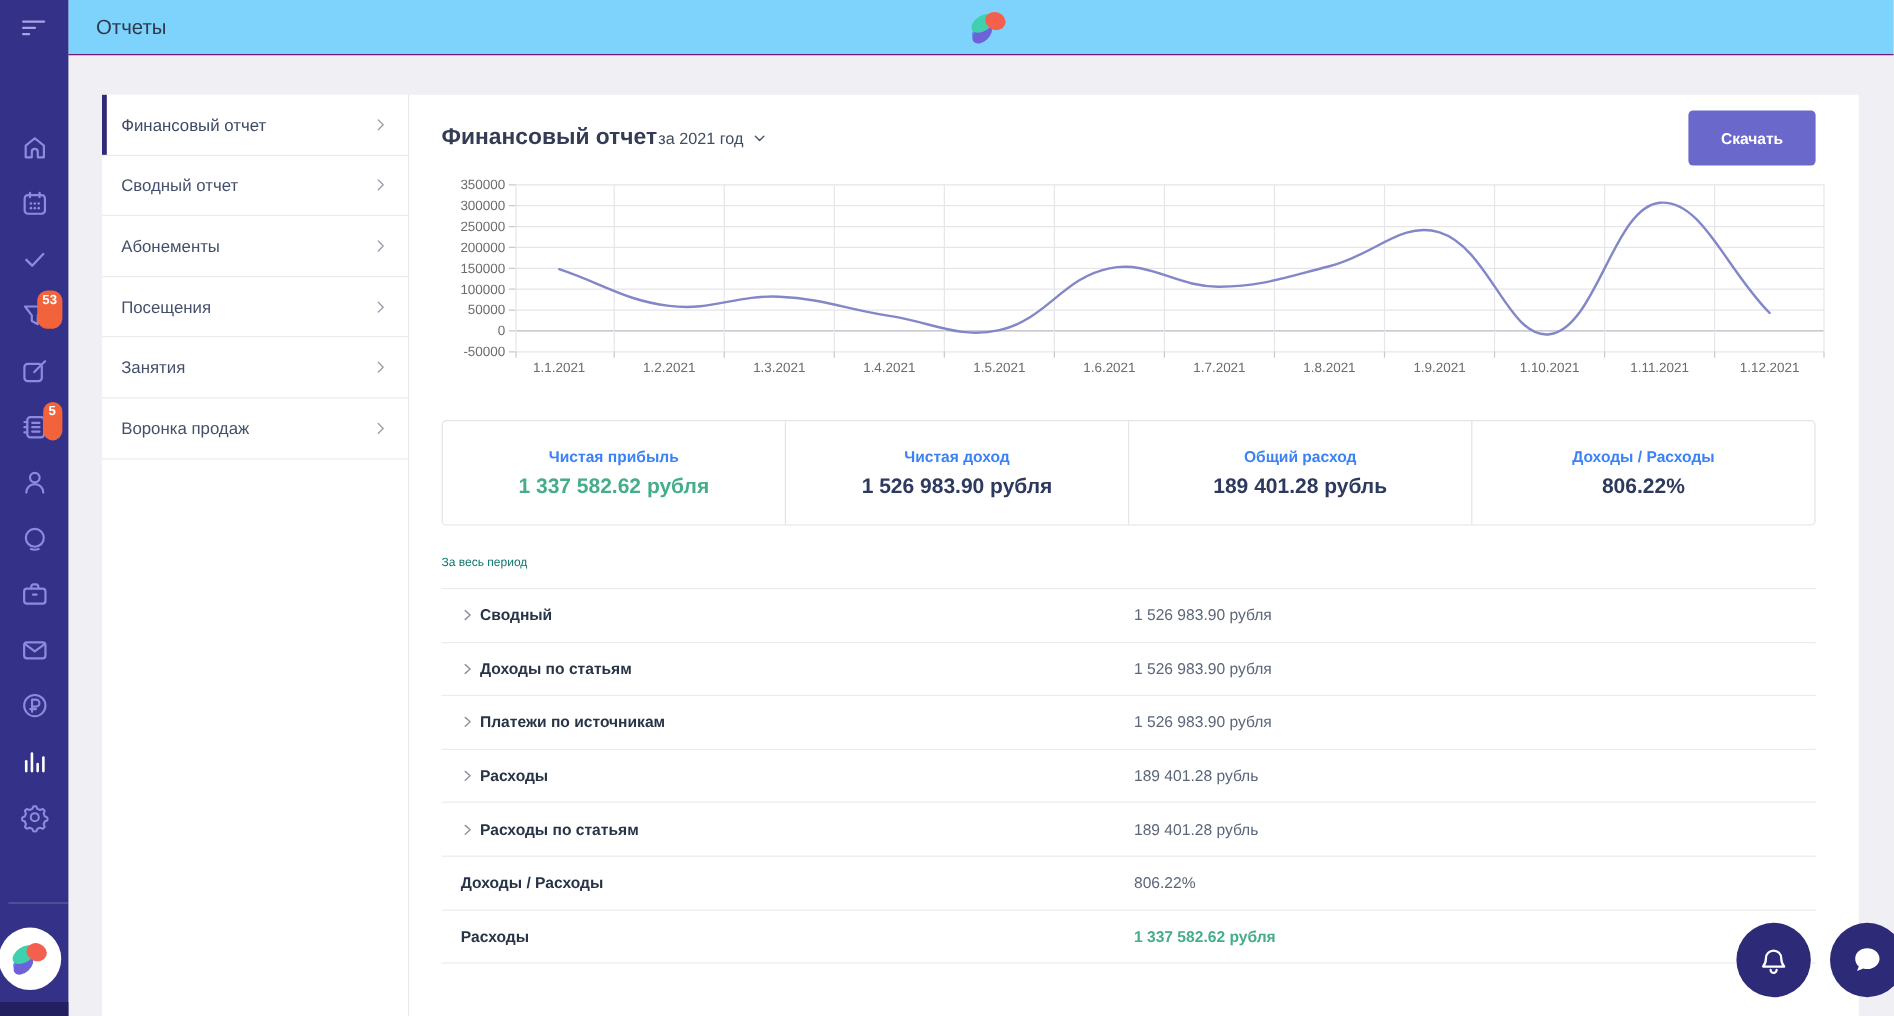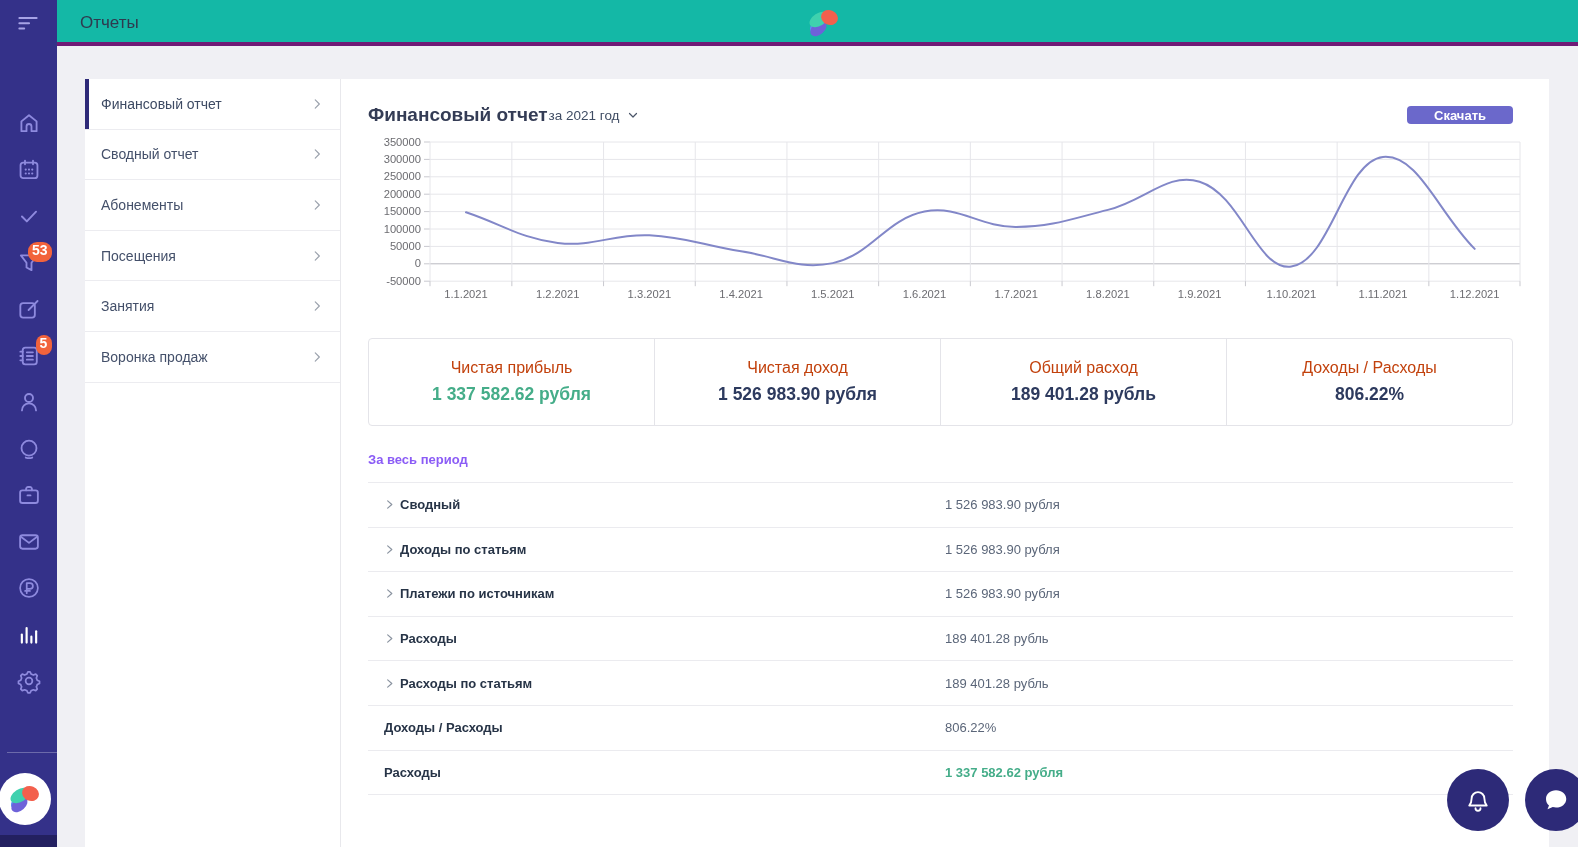--- a/index.html
+++ b/index.html
@@ -9,35 +9,35 @@
   
   .sidebar { position:absolute; left:0; top:0; width:57px; height:847px;
     background:#343189; z-index:30; }
   .burger { position:absolute; left:15px; top:10px; width:26px; height:26px;
     color:#a7a3e6; cursor:pointer; }
   .icon-col { position:absolute; left:0; top:110px; width:57px;
     display:flex; flex-direction:column; align-items:center; gap:20.5px; }
   .side-ic { position:relative; width:26px; height:26px; color:#8e8ade; cursor:pointer; }
   .side-ic svg { width:26px; height:26px; display:block; }
   .side-ic.active { color:#ffffff; }
-  .badge { position:absolute; top:-8px; right:-10px; min-width:16px; height:20px;
-    padding:0 4px; background:#f2633c; color:#fff; font-size:14px; font-weight:bold;
+  .badge { position:absolute; top:-8px; right:-10px; min-width:16px; height:32px;
+    padding:0 4px; background:#f2633c; color:#fff; font-size:11px; font-weight:bold;
     line-height:16px; text-align:center; border-radius:9px; }
   .side-divider { position:absolute; left:7px; right:0; top:752px;
     border-top:1px solid rgba(255,255,255,.28); }
   .side-logo { position:absolute; left:-1px; top:773px; width:52px; height:52px;
     background:#fff; border-radius:50%; display:flex; align-items:center;
     justify-content:center; cursor:pointer; }
   .side-logo svg { width:34px; height:34px; }
   .side-bottom-strip { position:absolute; left:0; bottom:0; width:57px; height:12px;
     background:#232060; }
 
   
-  .topbar { position:absolute; left:57px; top:0; right:0; height:46px; background:#14b8a6;
-    border-bottom:4px solid #701a75; z-index:20; }
+  .topbar { position:absolute; left:57px; top:0; right:0; height:46px; background:#7dd3fc;
+    border-bottom:1px solid #701a75; z-index:20; }
   .page-title { position:absolute; left:23px; top:0; line-height:46px;
     font-size:17px; color:#2f3a4f; }
   .top-logo { position:absolute; left:750px; top:6px; width:34px; height:34px; }
 
   
   .panel { position:absolute; left:85px; top:79px; width:1464px; height:768px;
     background:#fff; }
 
   
   .submenu { position:absolute; left:0; top:0; width:256px; height:768px;
@@ -54,39 +54,39 @@
   
   .content { position:absolute; left:256px; top:0; width:1208px; height:768px;
     padding:21px 36px 0 27px; }
 
   .report-head { display:flex; align-items:center; height:30px; }
   .report-title { font-size:19px; font-weight:bold; color:#343c55; }
   .period-select { display:flex; align-items:center; gap:7px; margin-left:1px;
     font-size:13.5px; color:#3f4c63; cursor:pointer; }
   .period-select svg { width:12px; height:12px; color:#4a5568; }
   .download-btn { margin-left:auto; background:#6b68cb; color:#fff; border:none;
-    border-radius:4px; font-size:13px; font-weight:bold; padding:0 27px; height:18px;
+    border-radius:4px; font-size:13px; font-weight:bold; padding:0 27px; height:46px;
     cursor:pointer; font-family:inherit; }
 
-  .chart { margin-top:6px; height:176px; position:relative; }
+  .chart { margin-top:18px; height:176px; position:relative; }
   .chart svg { position:absolute; left:0; top:0; }
   .chart text.tick { font-size:11.2px; fill:#6c6c71; font-family:inherit; }
 
   .range-heading { margin-top:24px; font-size:15px; font-weight:bold; color:#2e3850; }
 
   .cards { margin-top:26px; width:1145px; height:88px; border:1px solid #e4e4e9;
     border-radius:4px; display:flex; }
   .card { flex:1 1 0; display:flex; flex-direction:column; align-items:center;
     justify-content:center; gap:7px; border-right:1px solid #e4e4e9; }
   .card:last-child { border-right:none; }
-  .card-label { font-size:16px; color:#c2410c; }
+  .card-label { font-size:13px; color:#3b82f6;font-weight:bold; }
   .card-value { font-size:17.5px; font-weight:600; color:#2d3a5e; }
   .green { color:#45ad89 !important; }
 
-  .section-heading { margin-top:26px; font-size:13px; font-weight:bold; color:#8b5cf6; }
+  .section-heading { margin-top:26px; font-size:10px; font-weight:normal; color:#0f766e; }
 
   .fin-table { margin-top:15px; width:1145px; border-top:1px solid #ebebef; }
   .t-row { position:relative; height:44.6px; display:flex; align-items:center;
     padding-left:16px; border-bottom:1px solid #ebebef; cursor:default; }
   .t-row .row-chev { width:16px; color:#8a93a0; cursor:pointer; }
   .row-chev svg { width:11px; height:11px; display:block; }
   .t-label { font-size:13px; font-weight:bold; color:#273447; }
   .t-value { position:absolute; left:577px; font-size:13px; color:#5b6679; }
   .t-value.green { font-weight:bold; }
 

